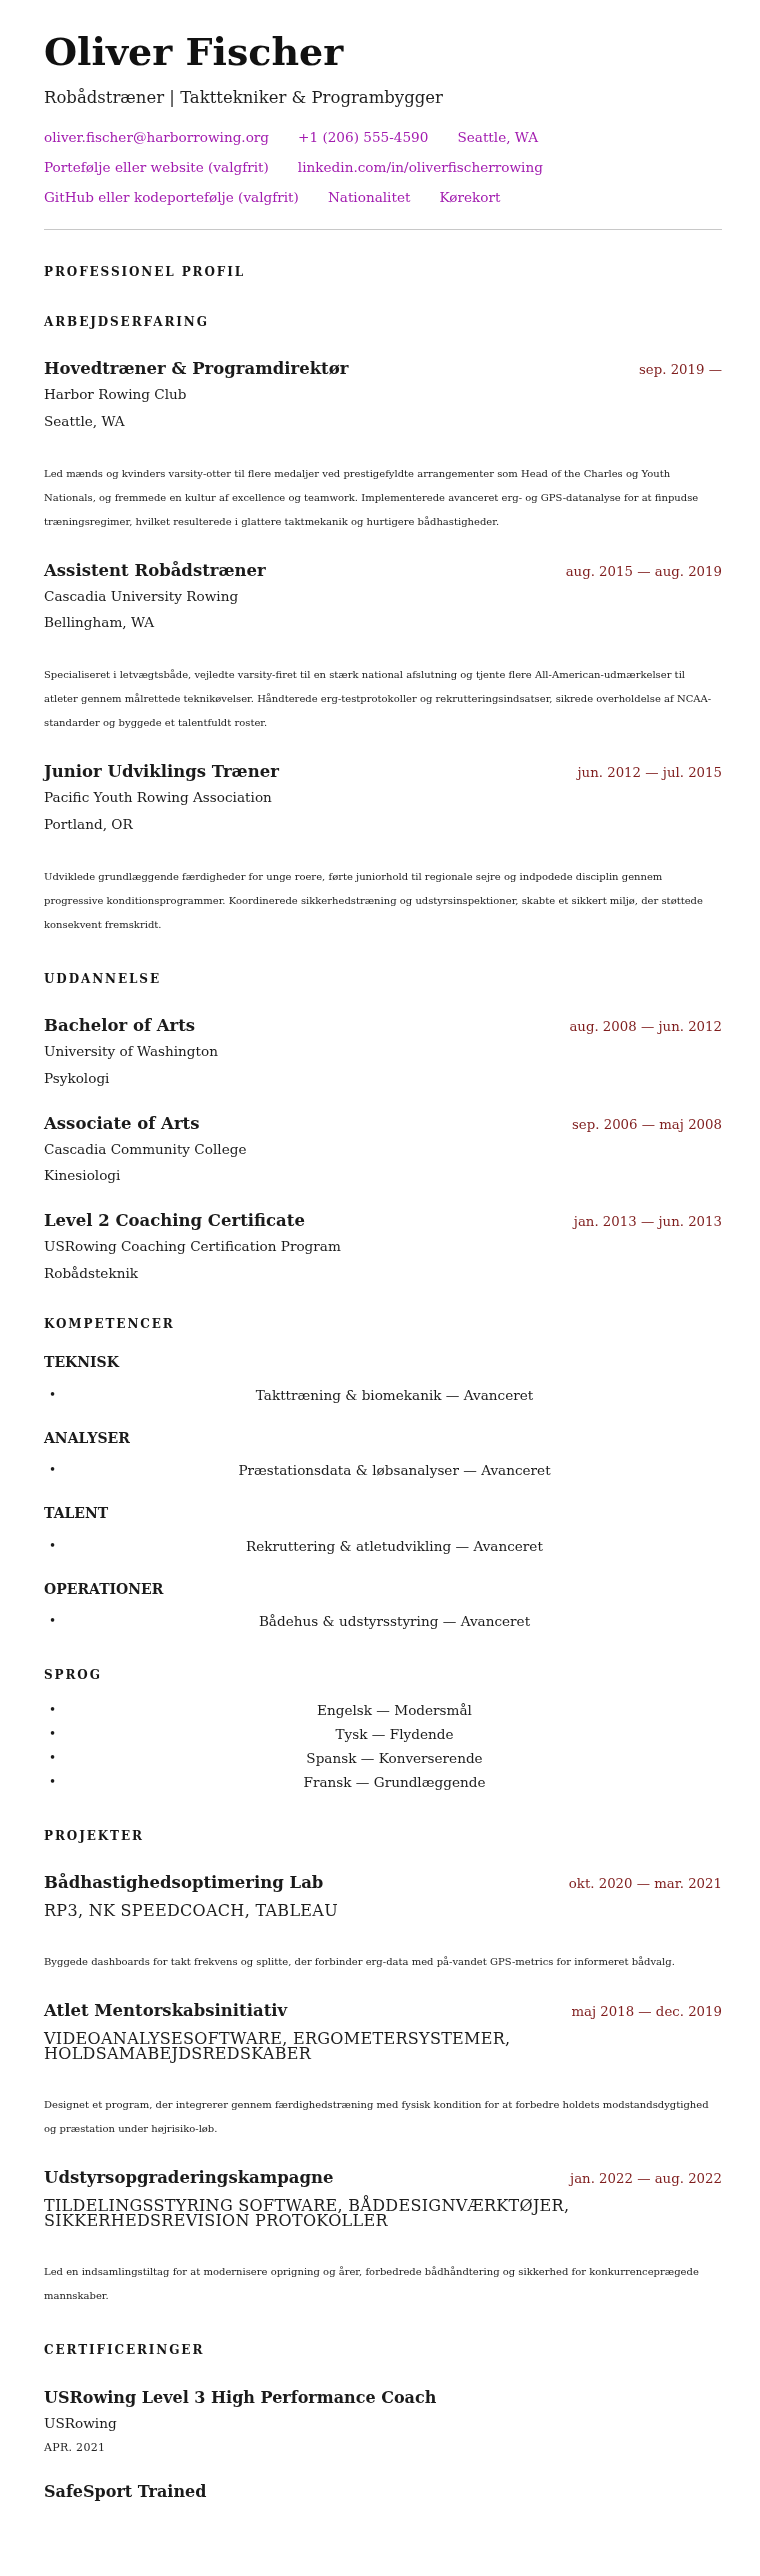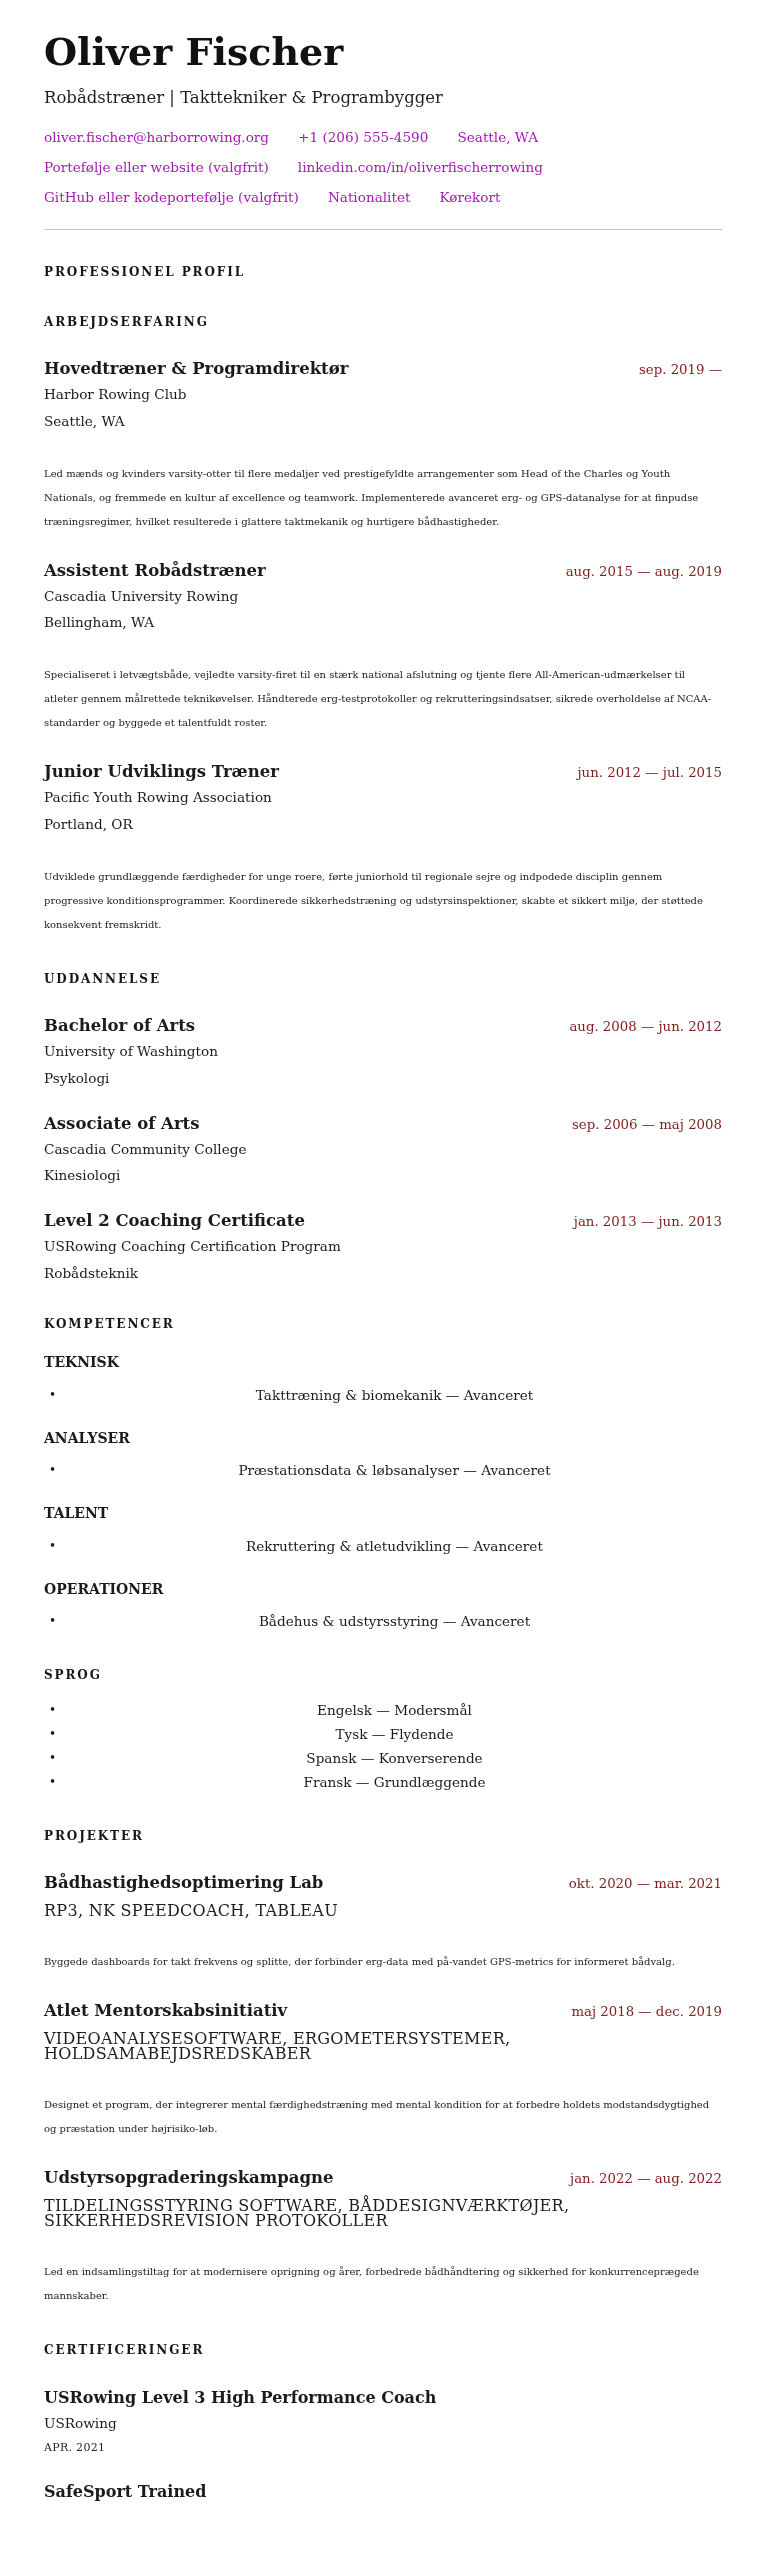--- a/index.html
+++ b/index.html
@@ -192,21 +192,21 @@
       <div class="proj-sub">RP3, NK SPEEDCOACH, TABLEAU</div>
       <p class="entry-desc">Byggede dashboards for takt frekvens og splitte, der forbinder erg-data med på-vandet GPS-metrics for informeret bådvalg.</p>
     </div>
 
     <div class="entry">
       <div class="entry-head">
         <h3 class="entry-title">Atlet Mentorskabsinitiativ</h3>
         <span class="entry-date">maj 2018 — dec. 2019</span>
       </div>
       <div class="proj-sub">VIDEOANALYSESOFTWARE, ERGOMETERSYSTEMER, HOLDSAMABEJDSREDSKABER</div>
-      <p class="entry-desc">Designet et program, der integrerer mental færdighedstræning med mental kondition for at forbedre holdets modstandsdygtighed og præstation under højrisiko-løb.</p>
+      <p class="entry-desc">Designet et program, der integrerer gennem færdighedstræning med fysisk kondition for at forbedre holdets modstandsdygtighed og præstation under højrisiko-løb.</p>
     </div>
 
     <div class="entry">
       <div class="entry-head">
         <h3 class="entry-title">Udstyrsopgraderingskampagne</h3>
         <span class="entry-date">jan. 2022 — aug. 2022</span>
       </div>
       <div class="proj-sub">TILDELINGSSTYRING SOFTWARE, BÅDDESIGNVÆRKTØJER, SIKKERHEDSREVISION PROTOKOLLER</div>
       <p class="entry-desc">Led en indsamlingstiltag for at modernisere oprigning og årer, forbedrede bådhåndtering og sikkerhed for konkurrenceprægede mannskaber.</p>
     </div>

